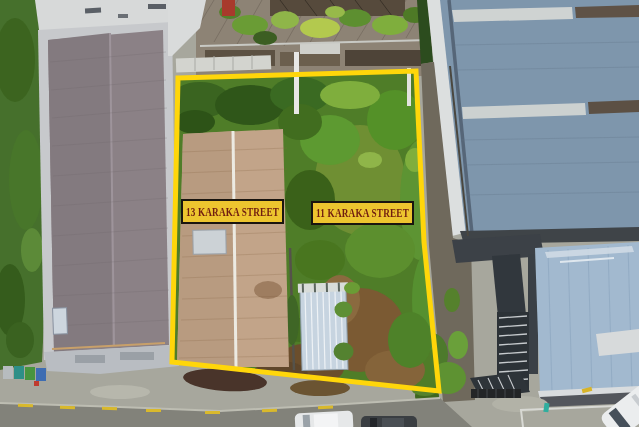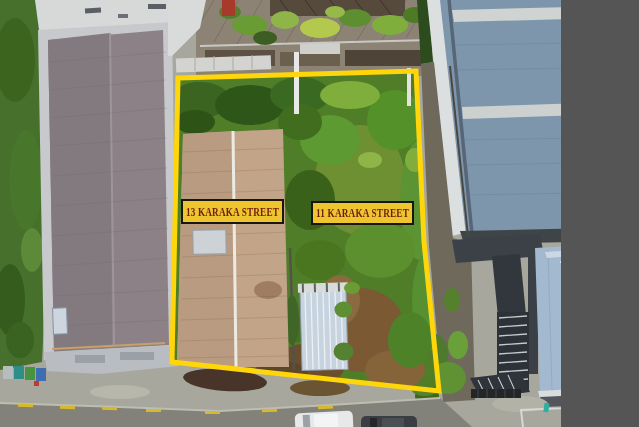--- a/index.html
+++ b/index.html
@@ -1,16 +1,16 @@
 <!DOCTYPE html>
 <html><head>
 <meta charset="utf-8">
 <style>
   html,body{margin:0;padding:0;background:#555;}
-  .stage{position:relative;width:561px;height:427px;overflow:hidden;background:#a7a79d;
+  .stage{position:relative;width:639px;height:427px;overflow:hidden;background:#a7a79d;
          font-family:"Liberation Serif", serif;}
   svg{display:block}
 </style>
 </head>
 <body>
 
 <div class="stage">
 <svg width="639" height="427" viewBox="0 0 639 427">
   <defs>
     <clipPath id="siteClip">

